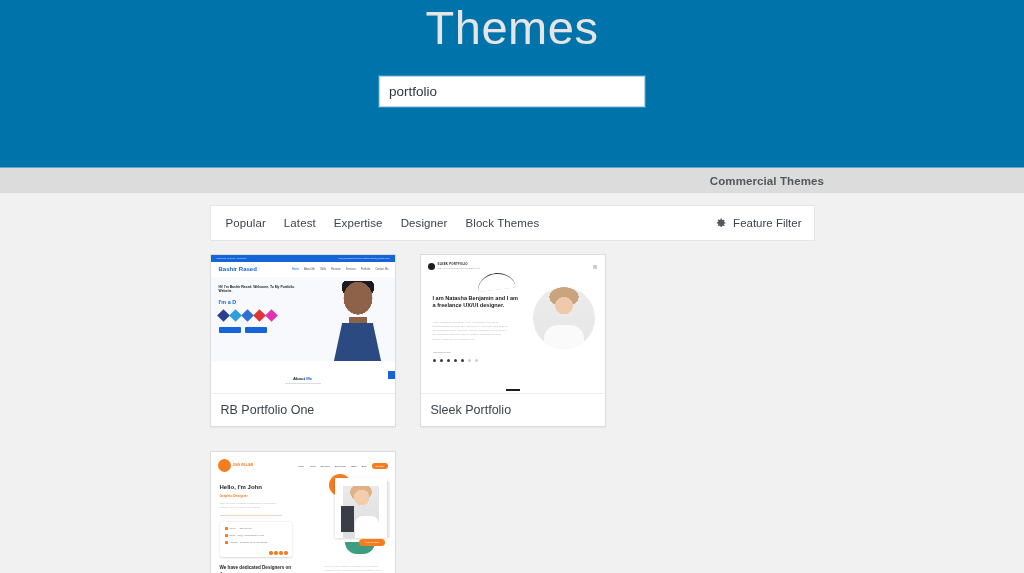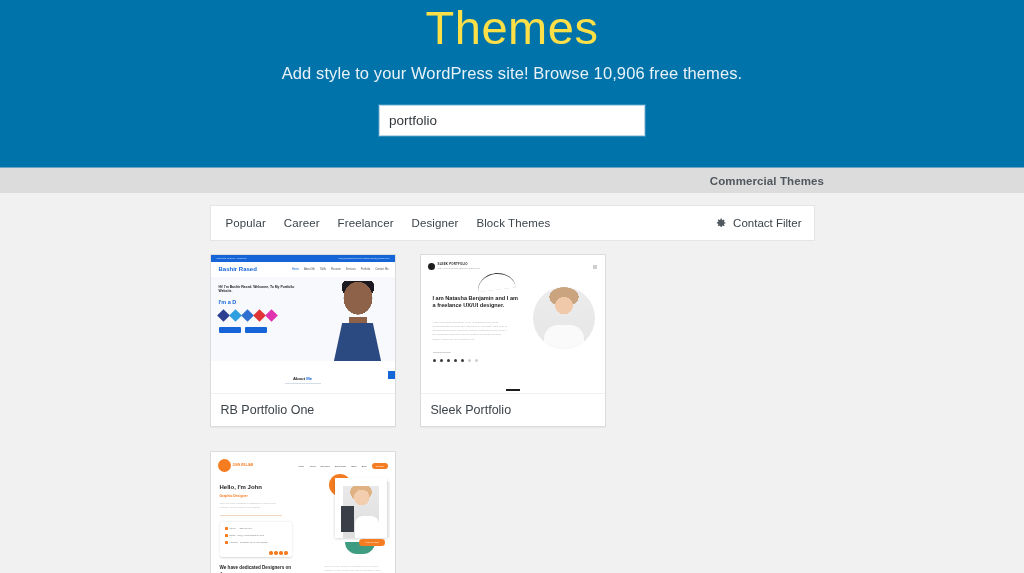--- a/index.html
+++ b/index.html
@@ -13,21 +13,21 @@
   
   .masthead {
     background: #0073aa;
     height: 167px;
     width: 100%;
     position: relative;
     text-align: center;
     padding-top: 2px;
   }
   .site-title {
-    color: #fde047;
+    color: #e5e5e5;
     font-size: 47px;
     font-weight: 300;
     letter-spacing: 0.5px;
     line-height: 52px;
     padding-top: 0px;
   }
   .site-desc {
     color: #e8f2f8;
     font-size: 16.5px;
     font-weight: 400;
@@ -308,46 +308,45 @@
   .t6-body { position:absolute; left:12px; top:48px; width:38px; height:22px; background:#dcdcd4; border-radius:10px 10px 0 0; }
   .t6-desk { position:absolute; left:-2px; top:62px; width:44px; height:9px; background:#cfc6b4; border-radius:2px; }
   .t6-skills { position:absolute; bottom:4px; left:50%; transform:translateX(-50%); font-size:4px; color:#3c3c3c; }
   .t6-skillp { position:absolute; bottom:-2px; left:50%; transform:translateX(-50%); width:88px; text-align:center; font-size:2px; color:#bdbdbd; }
 </style>
 </head>
 <body>
 
 <div class="masthead">
   <div class="site-title">Themes</div>
-  <div class="site-desc">Add style to your WordPress site! Browse 10,906 free themes.</div>
   <div class="search-wrap">
     <input class="search-input" type="text" value="portfolio" style="">
   </div>
 </div>
 
 <div class="subbar">
   <a href="#">Commercial Themes</a>
 </div>
 
 <div class="content">
 
   <div class="filter-bar">
     <div class="tabs">
       <a href="#">Popular</a>
-      <a href="#">Career</a>
-      <a href="#">Freelancer</a>
+      <a href="#">Latest</a>
+      <a href="#">Expertise</a>
       <a href="#">Designer</a>
       <a href="#">Block Themes</a>
     </div>
     <a href="#" class="feature-filter">
       <svg class="gear" viewBox="0 0 24 24">
         <path fill="#50575e" d="M12 8a4 4 0 100 8 4 4 0 000-8zm0 6.2a2.2 2.2 0 110-4.4 2.2 2.2 0 010 4.4z"></path>
         <path fill="#50575e" d="M21 13.2v-2.4l-2.3-.4a7 7 0 00-.7-1.7l1.3-1.9-1.7-1.7-1.9 1.3a7 7 0 00-1.7-.7L13.6 3h-2.4l-.4 2.3a7 7 0 00-1.7.7L7.2 4.7 5.5 6.4l1.3 1.9a7 7 0 00-.7 1.7L3.8 10.4v2.4l2.3.4c.16.6.4 1.16.7 1.7l-1.3 1.9 1.7 1.7 1.9-1.3c.54.3 1.1.54 1.7.7l.4 2.3h2.4l.4-2.3c.6-.16 1.16-.4 1.7-.7l1.9 1.3 1.7-1.7-1.3-1.9c.3-.54.54-1.1.7-1.7l2.3-.4z"></path>
       </svg>
-      <span>Contact Filter</span>
+      <span>Feature Filter</span>
     </a>
   </div>
 
   <div class="theme-grid">
 
     <div class="theme">
       <div class="screenshot">
         <div class="mini">
           <div class="bar t1-top"></div>
           <div class="t1-topinfo" style="left:5px">+8801705-595970 / 8801705</div>

